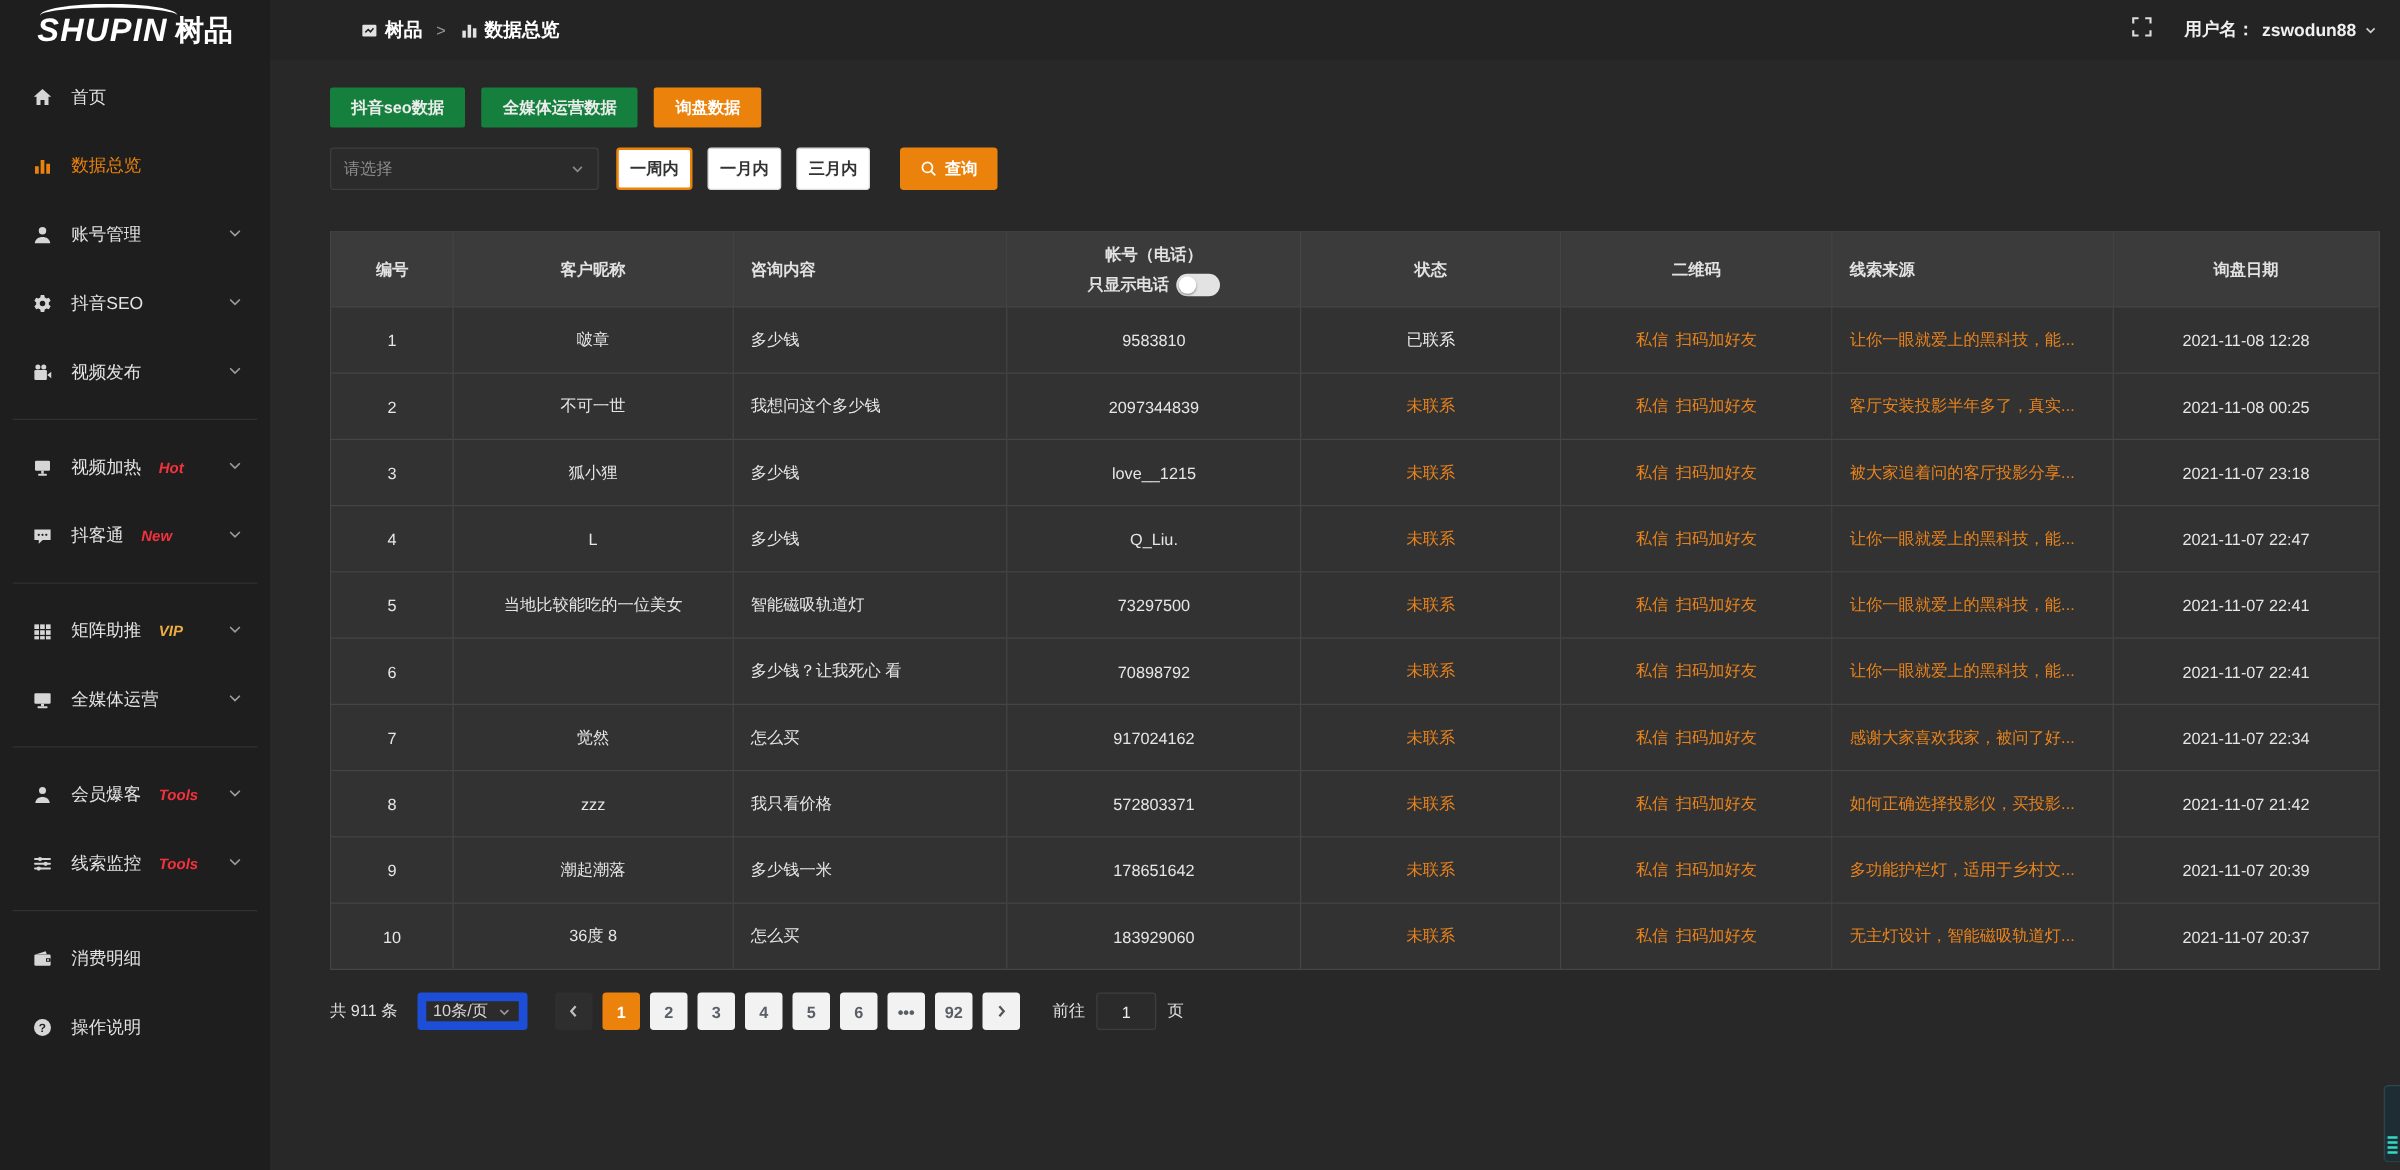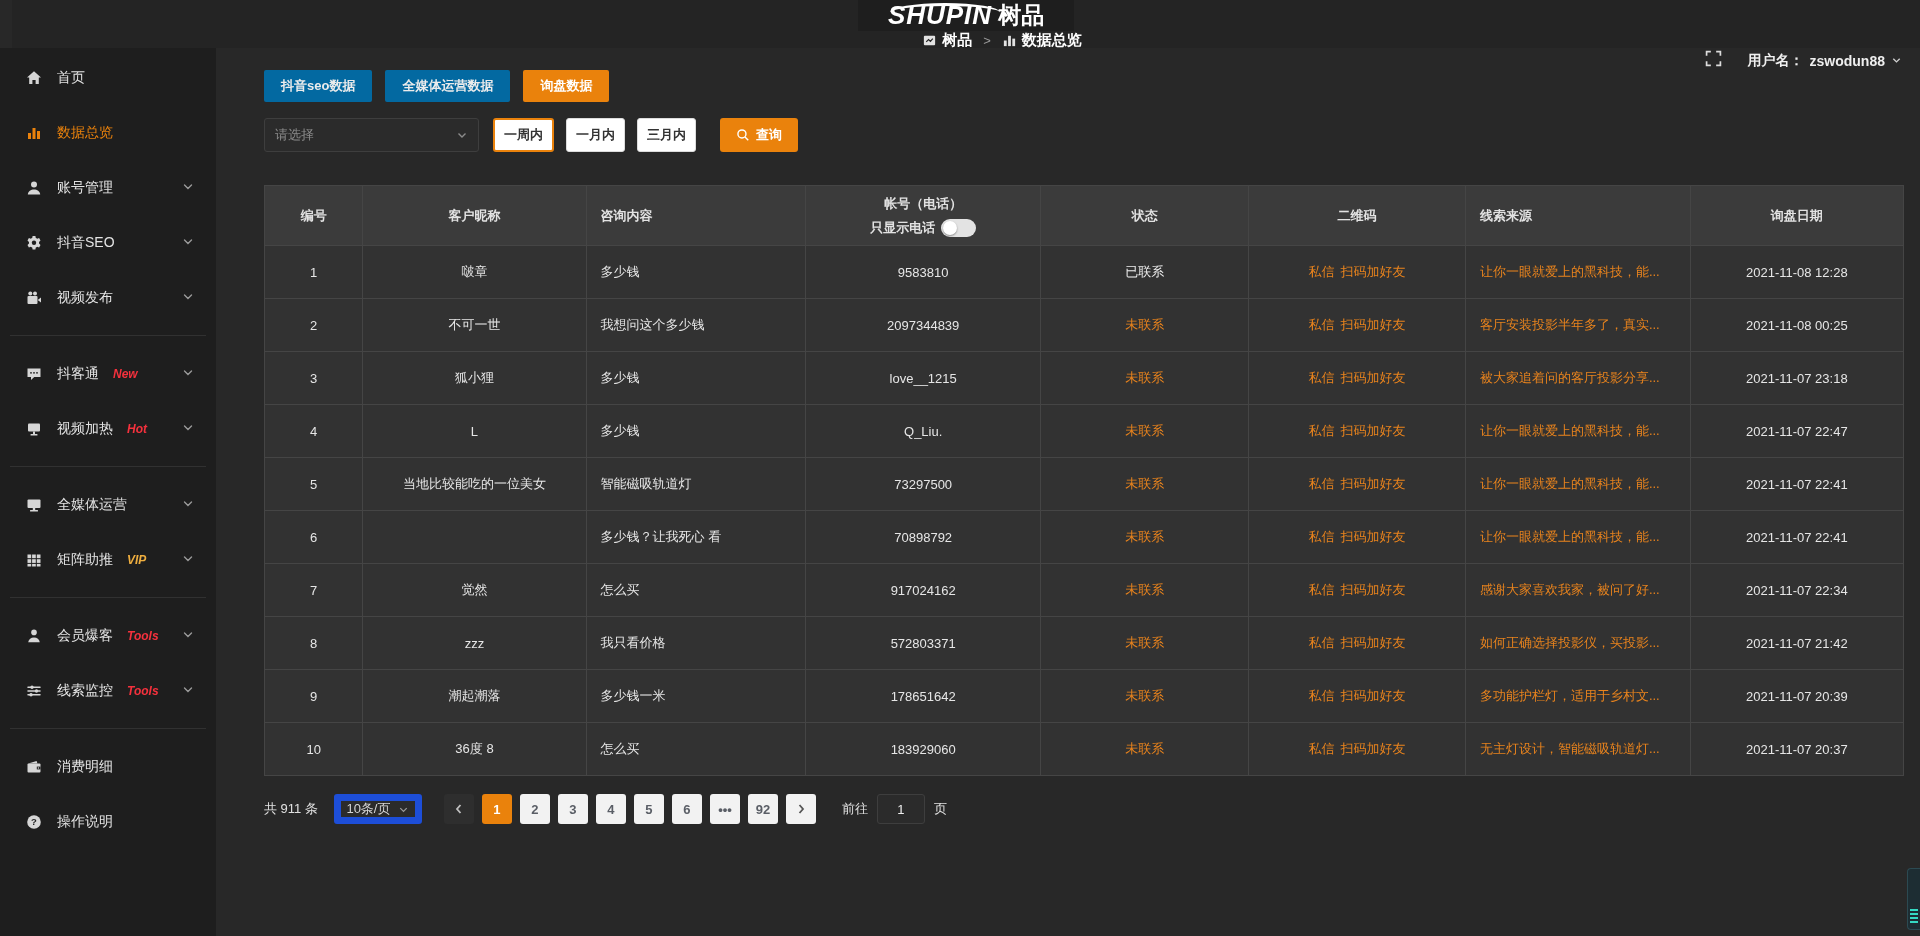--- a/index.html
+++ b/index.html
@@ -6,22 +6,22 @@
   html,body { width:1920px; height:936px; overflow:hidden; background:#282828;
     font-family:"Liberation Sans","DejaVu Sans",sans-serif; }
 
   :root{
     --accent:#ea820c; --link:#e8831d; --hot:#f5313d; --vip:#efae3f;
     --side-bg:#1e1e1e; --top-bg:#242424; --main-bg:#282828;
     --row-bg:#323232; --head-bg:#3b3b3b; --line:#454545;
   }
 
   
-  .topbar{ position:fixed; top:0; left:12px; right:0; height:48px; background:var(--top-bg);
-    display:flex; align-items:center; z-index:20;flex-direction:column; }
+  .topbar{ position:fixed; top:0; left:0; right:0; height:48px; background:var(--top-bg);
+    display:flex; align-items:center; z-index:20; }
   .logo{ width:216px; height:48px; background:var(--side-bg); display:flex; align-items:center;
     justify-content:center; position:relative; color:#fff; }
   .logo-en{ font-size:26px; font-weight:900; letter-spacing:1px; font-style:italic; }
   .logo-cn{ font-size:23px; font-weight:900; margin-left:6px; }
   .logo::before{ content:""; position:absolute; top:3px; left:32px; width:110px; height:16px;
     border-top:3px solid #fff; border-radius:50%; }
   .breadcrumb{ display:flex; align-items:center; padding-left:72px; color:#fff; font-size:15px;
     font-weight:bold; gap:7px; }
   .breadcrumb .sep{ color:#9a9a9a; font-weight:normal; font-size:13px; margin:0 4px; }
   .crumb{ display:flex; align-items:center; gap:5px; }
@@ -43,21 +43,21 @@
   .side-badge{ font-size:12px; font-weight:bold; font-style:italic; margin-left:14px; }
   .side-chev{ margin-left:auto; }
   .side-chev svg{ width:12px; height:12px; stroke:#9a9a9a; stroke-width:1.4; fill:none; }
   .side-divider{ height:1px; background:#313131; margin:10px 10px; }
 
   
   .main{ margin-left:216px; margin-top:48px; height:888px; padding:22px 16px 0 48px;
     display:flex; flex-direction:column; background:var(--main-bg); }
 
   .tabs-row{ display:flex; gap:13px; }
-  .tab{ height:32px; padding:0 17px; display:flex; align-items:center; background:#0369a1;
+  .tab{ height:32px; padding:0 17px; display:flex; align-items:center; background:#15803d;
     color:#ececec; font-size:13px; font-weight:bold; border-radius:2px; cursor:pointer; border:none; }
   .tab.active{ background:var(--accent); color:#fff; }
 
   .filter-row{ display:flex; align-items:center; margin-top:16px; }
   .select-box{ width:215px; height:34px; background:#2b2b2b; border:1px solid #3e3e3e;
     border-radius:3px; display:flex; align-items:center; padding:16px 10px; color:#8b8b8b;
     font-size:13px; cursor:pointer; }
   .select-box svg{ margin-left:auto; width:12px; height:12px; stroke:#8b8b8b; stroke-width:1.4; fill:none; }
   .range-btn{ height:34px; min-width:56px; padding:0 9px; margin-left:12px; background:#fff;
     border:1px solid #dcdcdc; border-radius:3px; color:#333; font-size:13px; font-weight:bold; cursor:pointer; }
@@ -213,76 +213,76 @@
       </span>
       <span>视频发布</span>
       <span class="side-chev"><svg viewBox="0 0 12 12">
           <path d="M2.5 4 6 7.5 9.5 4" stroke-linecap="round"></path>
         </svg></span>
     </div>
     <div class="side-divider"></div>
     <div class="side-item">
       <span class="icon">
         <svg viewBox="0 0 16 16">
+          <rect x="2" y="2.5" width="12" height="8" rx="1"></rect>
+          <rect x="7" y="10.5" width="2" height="2.5"></rect>
+          <rect x="4.5" y="13" width="7" height="1.5" rx=".5"></rect>
+        </svg>
+      </span>
+      <span>视频加热</span>
+      <span class="side-badge" style="color:#f5313d">Hot</span>
+      <span class="side-chev"><svg viewBox="0 0 12 12">
+          <path d="M2.5 4 6 7.5 9.5 4" stroke-linecap="round"></path>
+        </svg></span>
+    </div>
+    <div class="side-item">
+      <span class="icon">
+        <svg viewBox="0 0 16 16">
           <path d="M1.5 2.5h13v8.5H8.2L5 14v-3H1.5z"></path>
           <circle cx="5" cy="6.8" r=".9" fill="#1e1e1e"></circle>
           <circle cx="8" cy="6.8" r=".9" fill="#1e1e1e"></circle>
           <circle cx="11" cy="6.8" r=".9" fill="#1e1e1e"></circle>
         </svg>
       </span>
       <span>抖客通</span>
       <span class="side-badge" style="color:#f5313d">New</span>
       <span class="side-chev"><svg viewBox="0 0 12 12">
           <path d="M2.5 4 6 7.5 9.5 4" stroke-linecap="round"></path>
         </svg></span>
     </div>
-    <div class="side-item">
-      <span class="icon">
-        <svg viewBox="0 0 16 16">
-          <rect x="2" y="2.5" width="12" height="8" rx="1"></rect>
-          <rect x="7" y="10.5" width="2" height="2.5"></rect>
-          <rect x="4.5" y="13" width="7" height="1.5" rx=".5"></rect>
-        </svg>
-      </span>
-      <span>视频加热</span>
-      <span class="side-badge" style="color:#f5313d">Hot</span>
-      <span class="side-chev"><svg viewBox="0 0 12 12">
-          <path d="M2.5 4 6 7.5 9.5 4" stroke-linecap="round"></path>
-        </svg></span>
-    </div>
     <div class="side-divider"></div>
-    <div class="side-item">
-      <span class="icon">
-        <svg viewBox="0 0 16 16">
-          <rect x="1.5" y="2.5" width="13" height="8.5" rx="1"></rect>
-          <rect x="6.8" y="11" width="2.4" height="2"></rect>
-          <rect x="4" y="13" width="8" height="1.5" rx=".5"></rect>
-        </svg>
-      </span>
-      <span>全媒体运营</span>
-      <span class="side-chev"><svg viewBox="0 0 12 12">
-          <path d="M2.5 4 6 7.5 9.5 4" stroke-linecap="round"></path>
-        </svg></span>
-    </div>
     <div class="side-item">
       <span class="icon">
         <svg viewBox="0 0 16 16">
           <rect x="1.5" y="2.5" width="3.7" height="3.7"></rect>
           <rect x="6.1" y="2.5" width="3.7" height="3.7"></rect>
           <rect x="10.8" y="2.5" width="3.7" height="3.7"></rect>
           <rect x="1.5" y="7.2" width="3.7" height="3.7"></rect>
           <rect x="6.1" y="7.2" width="3.7" height="3.7"></rect>
           <rect x="10.8" y="7.2" width="3.7" height="3.7"></rect>
           <rect x="1.5" y="11.9" width="3.7" height="2.6"></rect>
           <rect x="6.1" y="11.9" width="3.7" height="2.6"></rect>
           <rect x="10.8" y="11.9" width="3.7" height="2.6"></rect>
         </svg>
       </span>
       <span>矩阵助推</span>
       <span class="side-badge" style="color:#efae3f">VIP</span>
+      <span class="side-chev"><svg viewBox="0 0 12 12">
+          <path d="M2.5 4 6 7.5 9.5 4" stroke-linecap="round"></path>
+        </svg></span>
+    </div>
+    <div class="side-item">
+      <span class="icon">
+        <svg viewBox="0 0 16 16">
+          <rect x="1.5" y="2.5" width="13" height="8.5" rx="1"></rect>
+          <rect x="6.8" y="11" width="2.4" height="2"></rect>
+          <rect x="4" y="13" width="8" height="1.5" rx=".5"></rect>
+        </svg>
+      </span>
+      <span>全媒体运营</span>
       <span class="side-chev"><svg viewBox="0 0 12 12">
           <path d="M2.5 4 6 7.5 9.5 4" stroke-linecap="round"></path>
         </svg></span>
     </div>
     <div class="side-divider"></div>
     <div class="side-item">
       <span class="icon">
         <svg viewBox="0 0 16 16">
           <circle cx="8" cy="4.4" r="2.8"></circle>
           <path d="M2.2 14.3c.4-3.2 2.8-4.8 5.8-4.8s5.4 1.6 5.8 4.8z"></path>

